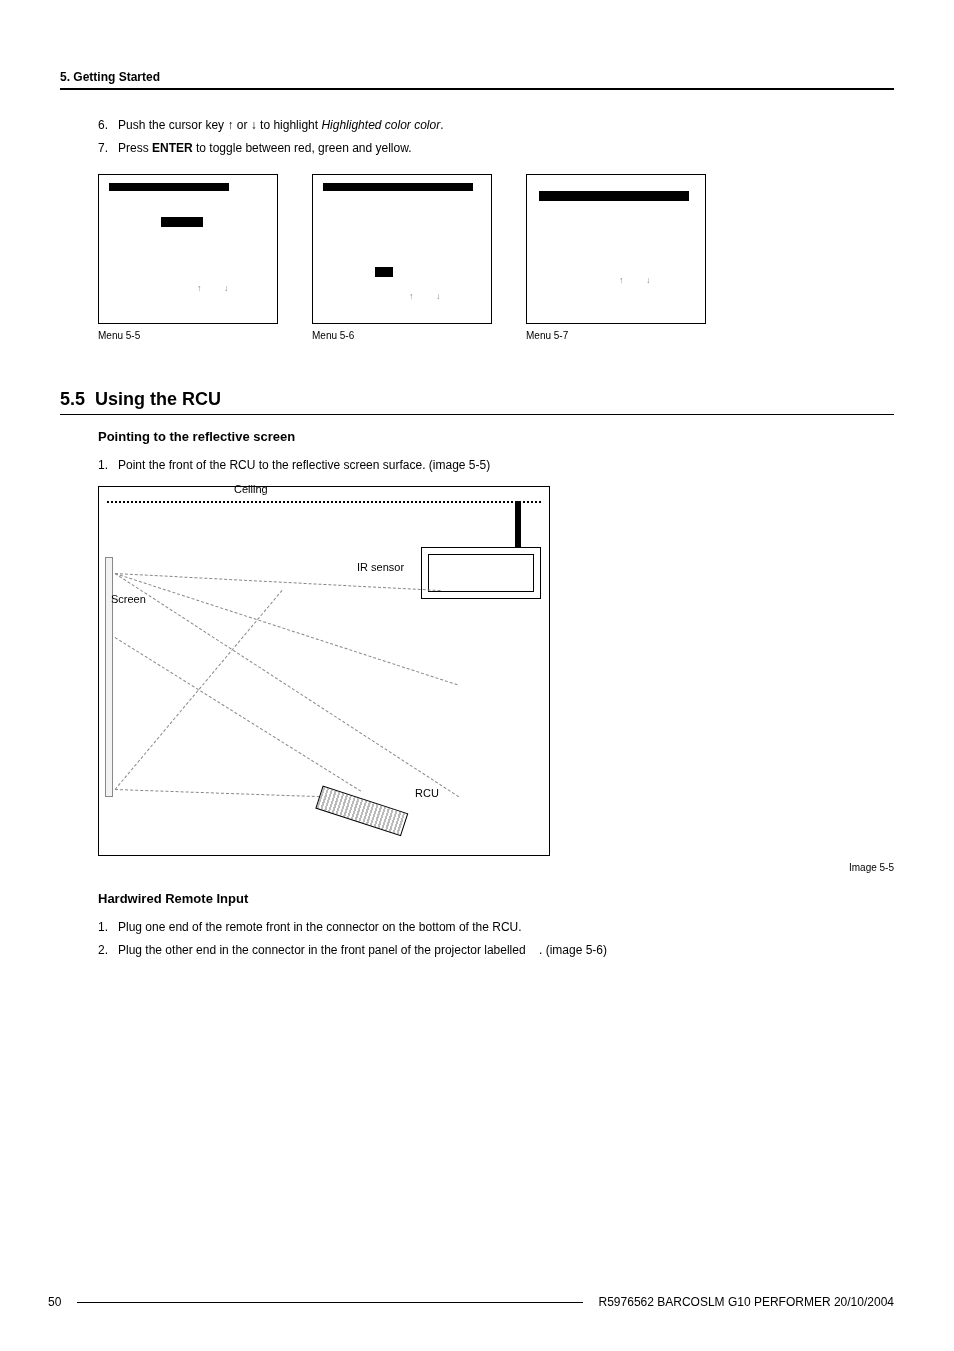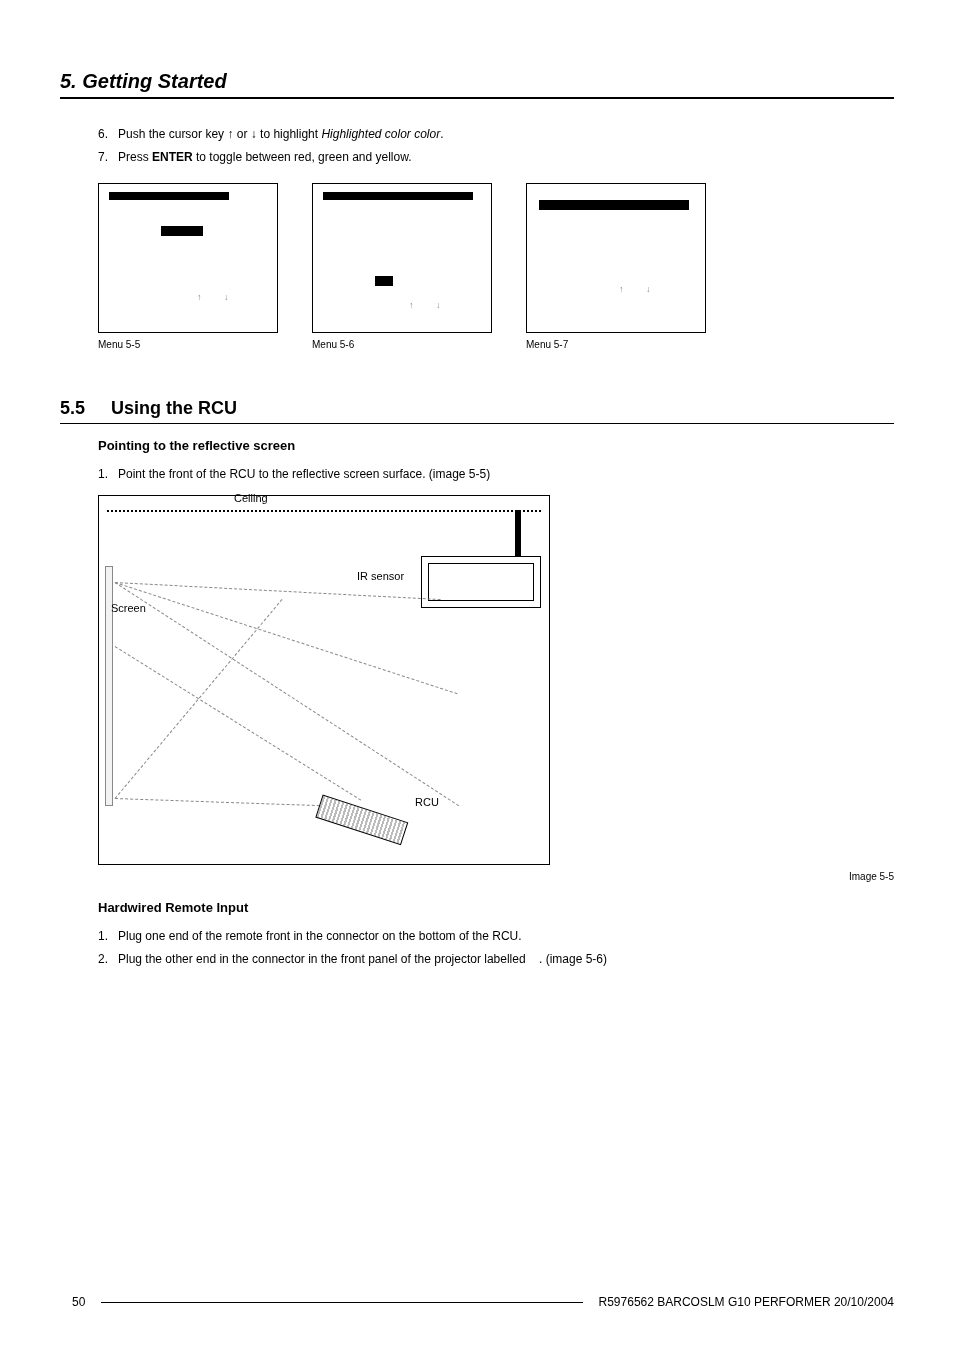--- a/index.html
+++ b/index.html
@@ -6,22 +6,21 @@
   html, body { background: #fff; }
   body {
     width: 954px;
     height: 1351px;
     font-family: Arial, Helvetica, sans-serif;
     color: #000;
     position: relative;
     padding: 70px 60px 40px 60px;
   }
   .chapter-heading {
-    font-style: italic;
-    font-size: 20px;
+    font-size: 12px;
     font-weight: 600;
     margin-bottom: 4px;
   }
   .rule-thick {
     border: none;
     border-top: 2px solid #000;
     margin-bottom: 24px;
   }
   .rule-thin {
     border: none;
@@ -74,21 +73,21 @@
   .m2-bar2 { top: 92px; left: 62px; width: 18px; height: 10px; }
   .m2-arrows { position:absolute; bottom: 22px; left: 96px; letter-spacing: 10px; font-size:9px; color:#888; }
   
   .m3-bar1 { top: 16px; left: 12px; width: 150px; height: 10px; }
   .m3-arrows { position:absolute; bottom: 38px; left: 92px; letter-spacing: 10px; font-size:9px; color:#888; }
 
   .section-heading {
     font-size: 18px;
     font-weight: bold;
     display: flex;
-    gap: 26px;
+    gap: 10px;
     margin-top: 6px;
   }
   .sub-heading {
     font-size: 13px;
     font-weight: bold;
     margin-top: 6px;
     margin-bottom: 10px;
   }
 
   .figure-box {
@@ -149,21 +148,21 @@
     background:#000;
   }
   
   .ray {
     position: absolute;
     border-top: 1px dashed #888;
     transform-origin: left center;
   }
   .footer {
     position: absolute;
-    left: 72px; right: 60px; bottom: 42px;
+    left: 48px; right: 60px; bottom: 42px;
     display: flex;
     align-items: center;
     font-size: 12px;
     gap: 16px;
   }
   .footer .line {
     flex: 1;
     border-top: 1px solid #000;
   }
   .rcu-body{

